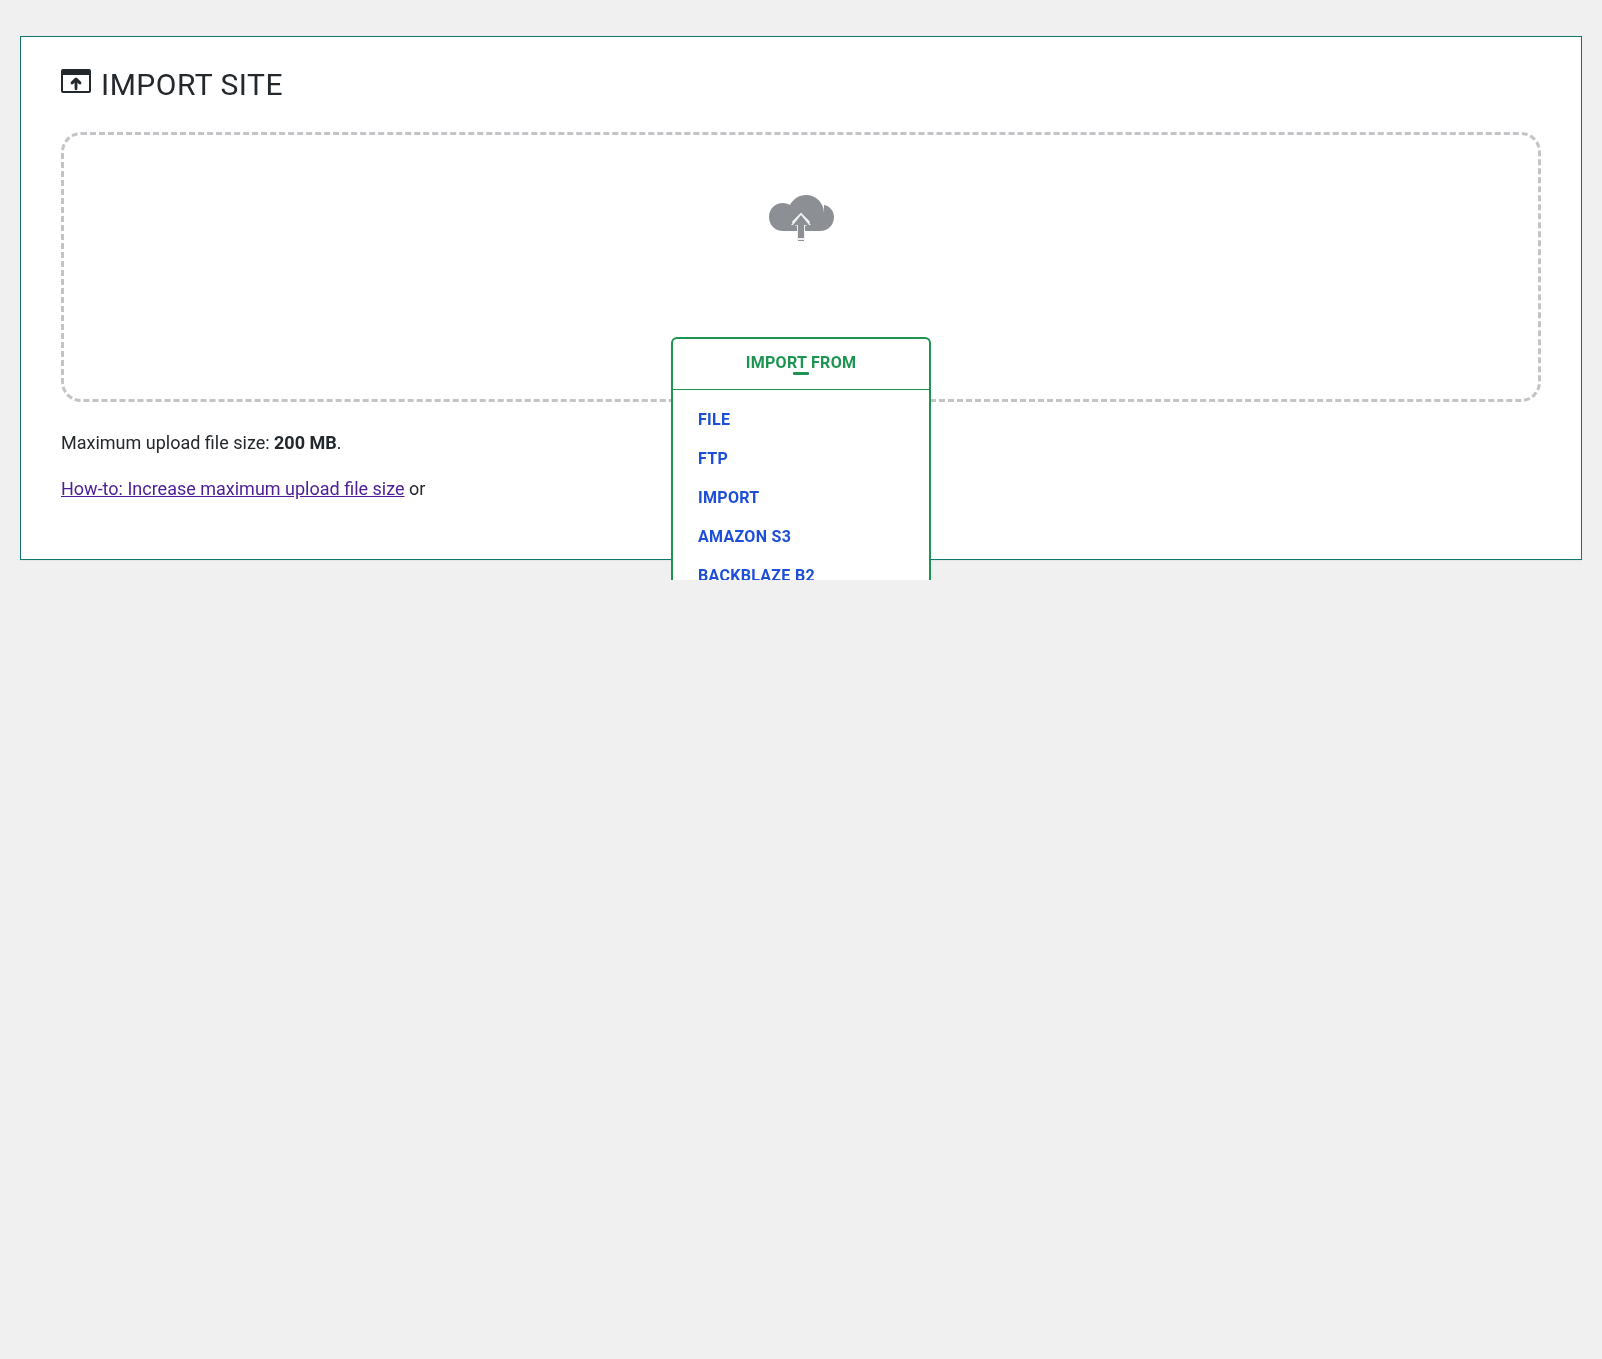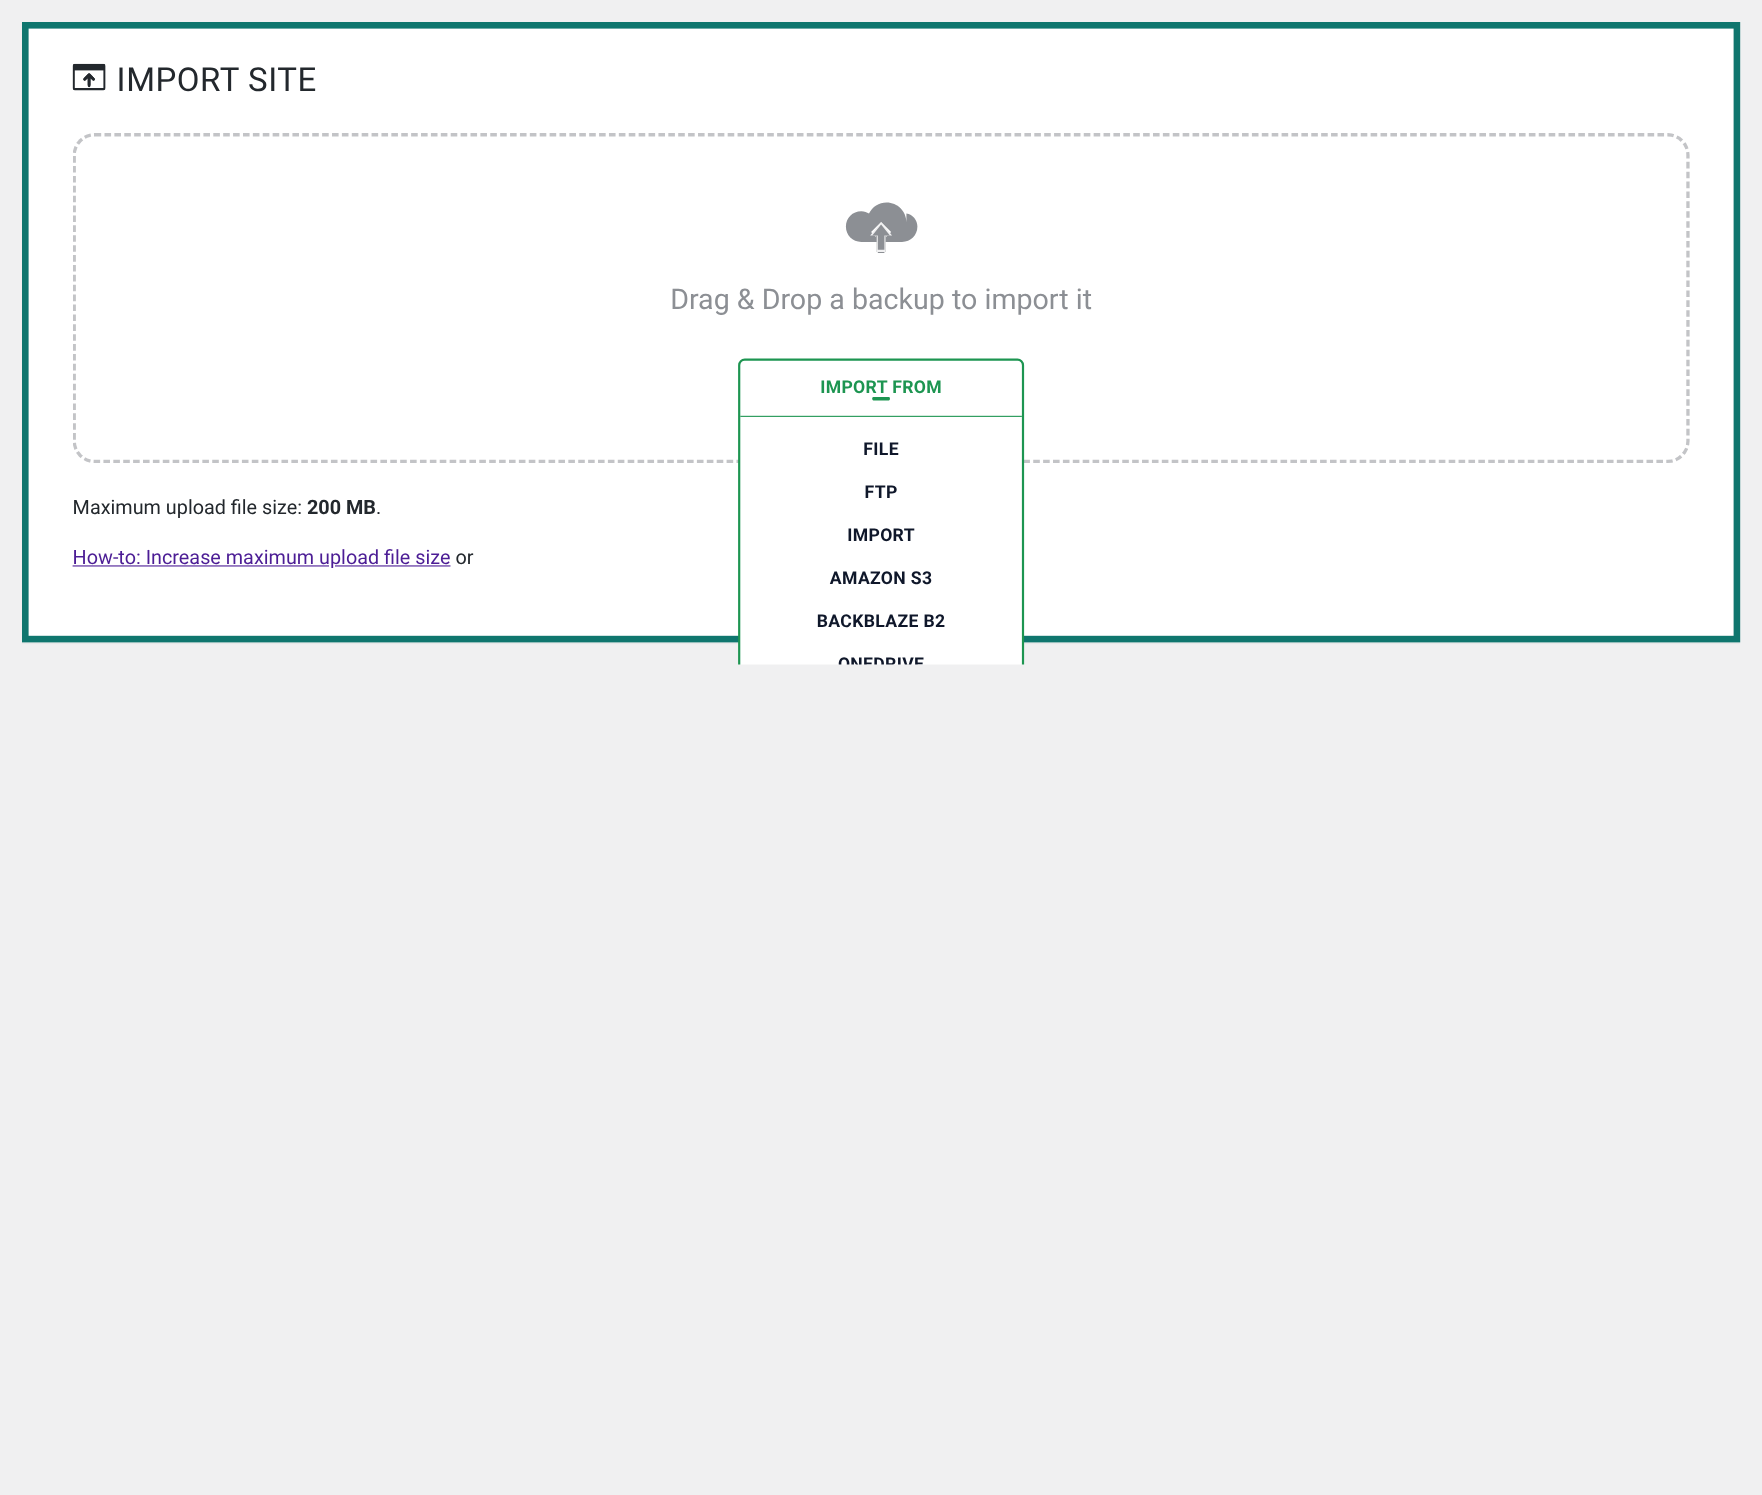--- a/index.html
+++ b/index.html
@@ -7,24 +7,25 @@
       margin: 0;
       padding: 0;
     }
     body {
       font-family: -apple-system, BlinkMacSystemFont, "Segoe UI", Roboto, "Helvetica Neue", Arial, sans-serif;
       background: #f0f0f1;
       padding: 20px;
     }
     .panel {
       background: #fff;
-      border: 6px solid #0f766e;
+      border: 1px solid #0f766e;
       box-shadow: 0 1px 1px rgba(0,0,0,0.04);
       padding: 30px 40px 60px 40px;
       position: relative;
+      margin-top: 16px;
     }
     .panel-header {
       display: flex;
       align-items: center;
       gap: 10px;
       margin-bottom: 30px;
     }
     .panel-title {
       font-size: 30px;
       font-weight: 400;
@@ -82,24 +83,23 @@
       background: #1d9551;
       border-radius: 1px;
     }
     .import-options {
       padding: 10px 0;
     }
     .import-option {
       padding: 10px 25px;
       font-size: 16px;
       font-weight: 700;
-      color: #0f172a;
+      color: #1d4ed8;
       cursor: pointer;
       letter-spacing: 0.3px;
-      text-align: center;
     }
     .info-text {
       font-size: 18px;
       color: #23282d;
       margin-top: 30px;
     }
     .info-text .size-label {
       font-weight: 400;
     }
     .info-text .size-value {
@@ -139,21 +139,20 @@
     <span class="cloud-icon">
       <svg width="75" height="60" viewBox="0 0 75 60">
         <path d="M 60 28 C 60 18 52 10 42 10 C 35 10 29 14 26 20 C 24 19 22 18 19 18 C 11 18 5 24 5 32 C 5 40 11 46 19 46 L 56 46 C 64 46 70 40 70 32 C 70 26 66 21 60 20 Z" fill="#8c8f94"></path>
         <path d="M 37 52 L 37 32 M 30 39 L 37 32 L 44 39" stroke="#fff" stroke-width="6" fill="none" stroke-linecap="butt" stroke-linejoin="miter"></path>
         <rect x="34" y="38" width="6" height="18" fill="#8c8f94"></rect>
         <path d="M 37 30 L 28 40 L 33 40 L 33 55 L 41 55 L 41 40 L 46 40 Z" fill="#8c8f94"></path>
         <path d="M 37 28 L 27 40 L 33 40 L 33 55 L 41 55 L 41 40 L 47 40 Z" fill="#f0f0f1"></path>
         <path d="M 37 30 L 29 40 L 34 40 L 34 53 L 40 53 L 40 40 L 45 40 Z" fill="#8c8f94"></path>
       </svg>
     </span>
-    <div class="dropzone-text">Drag &amp; Drop a backup to import it</div>
   </div>
 
   <div class="import-from-container">
     <div class="import-from-header">
       <span class="import-from-label">IMPORT FROM</span>
       <span class="minus-icon"></span>
     </div>
     <div class="import-options">
       <div class="import-option">FILE</div>
       <div class="import-option">FTP</div>

